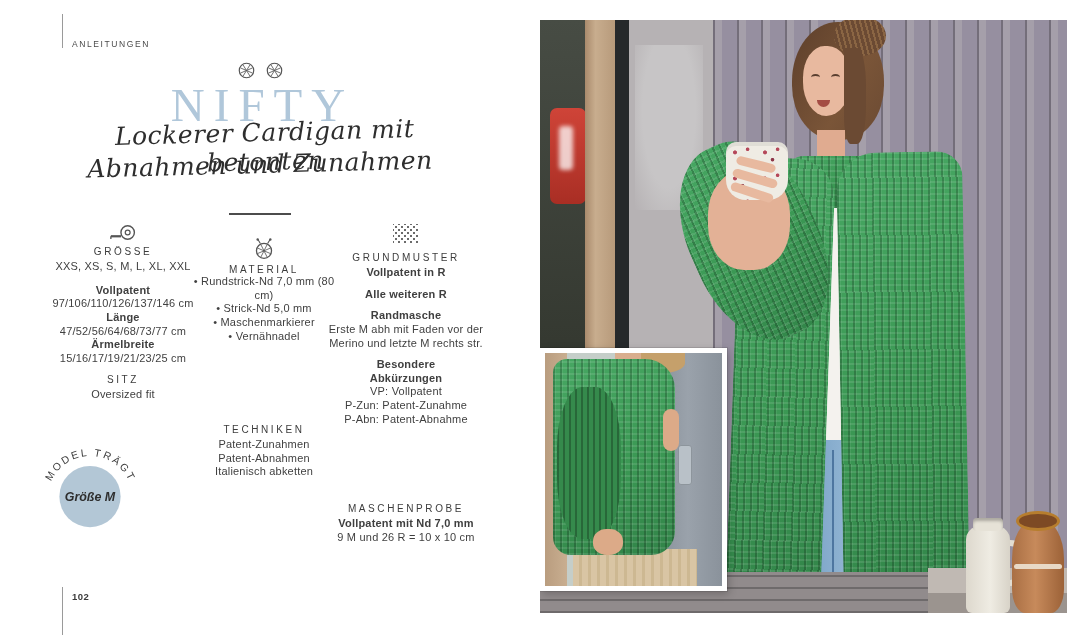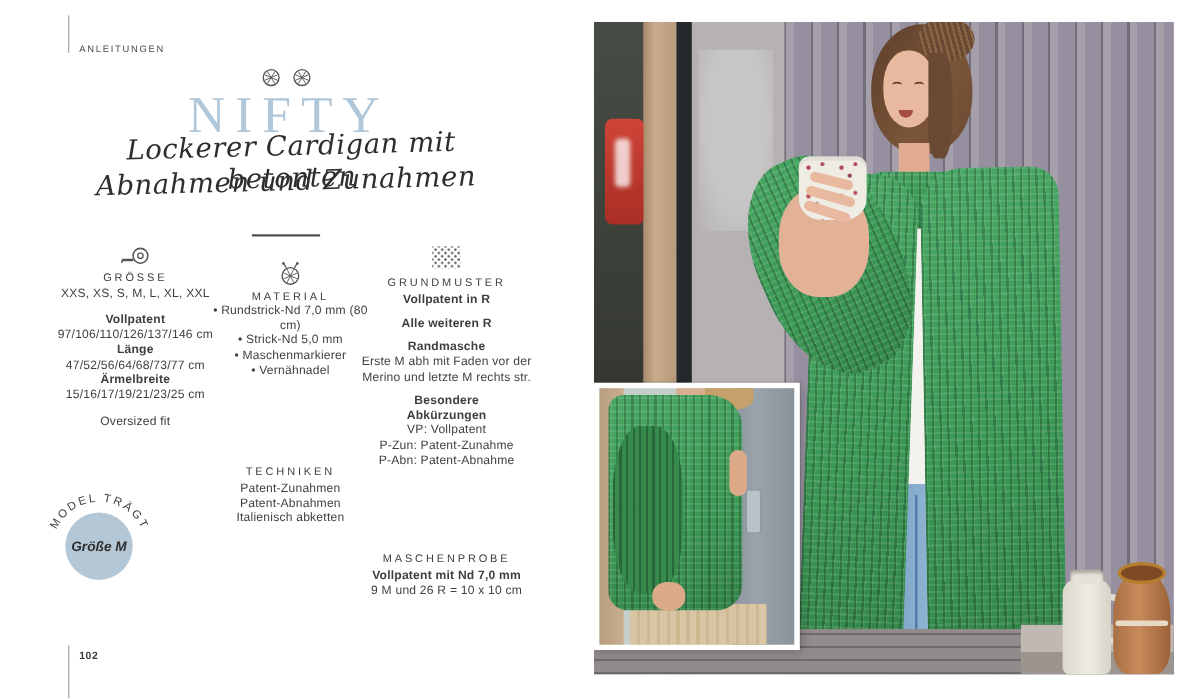--- a/index.html
+++ b/index.html
@@ -152,20 +152,21 @@
   <div class="gap10"></div>
   <div class="t b">Vollpatent</div>
   <div class="t">97/106/110/126/137/146 cm</div>
   <div class="t b">Länge</div>
   <div class="t">47/52/56/64/68/73/77 cm</div>
   <div class="t b">Ärmelbreite</div>
   <div class="t">15/16/17/19/21/23/25 cm</div>
 </div>
 
 <div class="abs" style="left:40px;top:374px;width:166px;">
+  <div class="h-sec">SITZ</div>
   <div class="t" style="margin-top:3px;">Oversized fit</div>
 </div>
 
 <div class="abs" style="left:38px;top:428px;width:104px;height:108px;">
   <svg class="badge-svg" width="104" height="108" viewBox="0 0 100 104">
     <defs>
         <path id="arcP" d="M 11,80 A 41,41 0 1 1 91,72" fill="none"></path>
       </defs>
     <circle cx="50" cy="66" r="29.5" fill="#b3c7d6"></circle>
     <text font-size="10" letter-spacing="2.2" fill="#3c3c3c">

